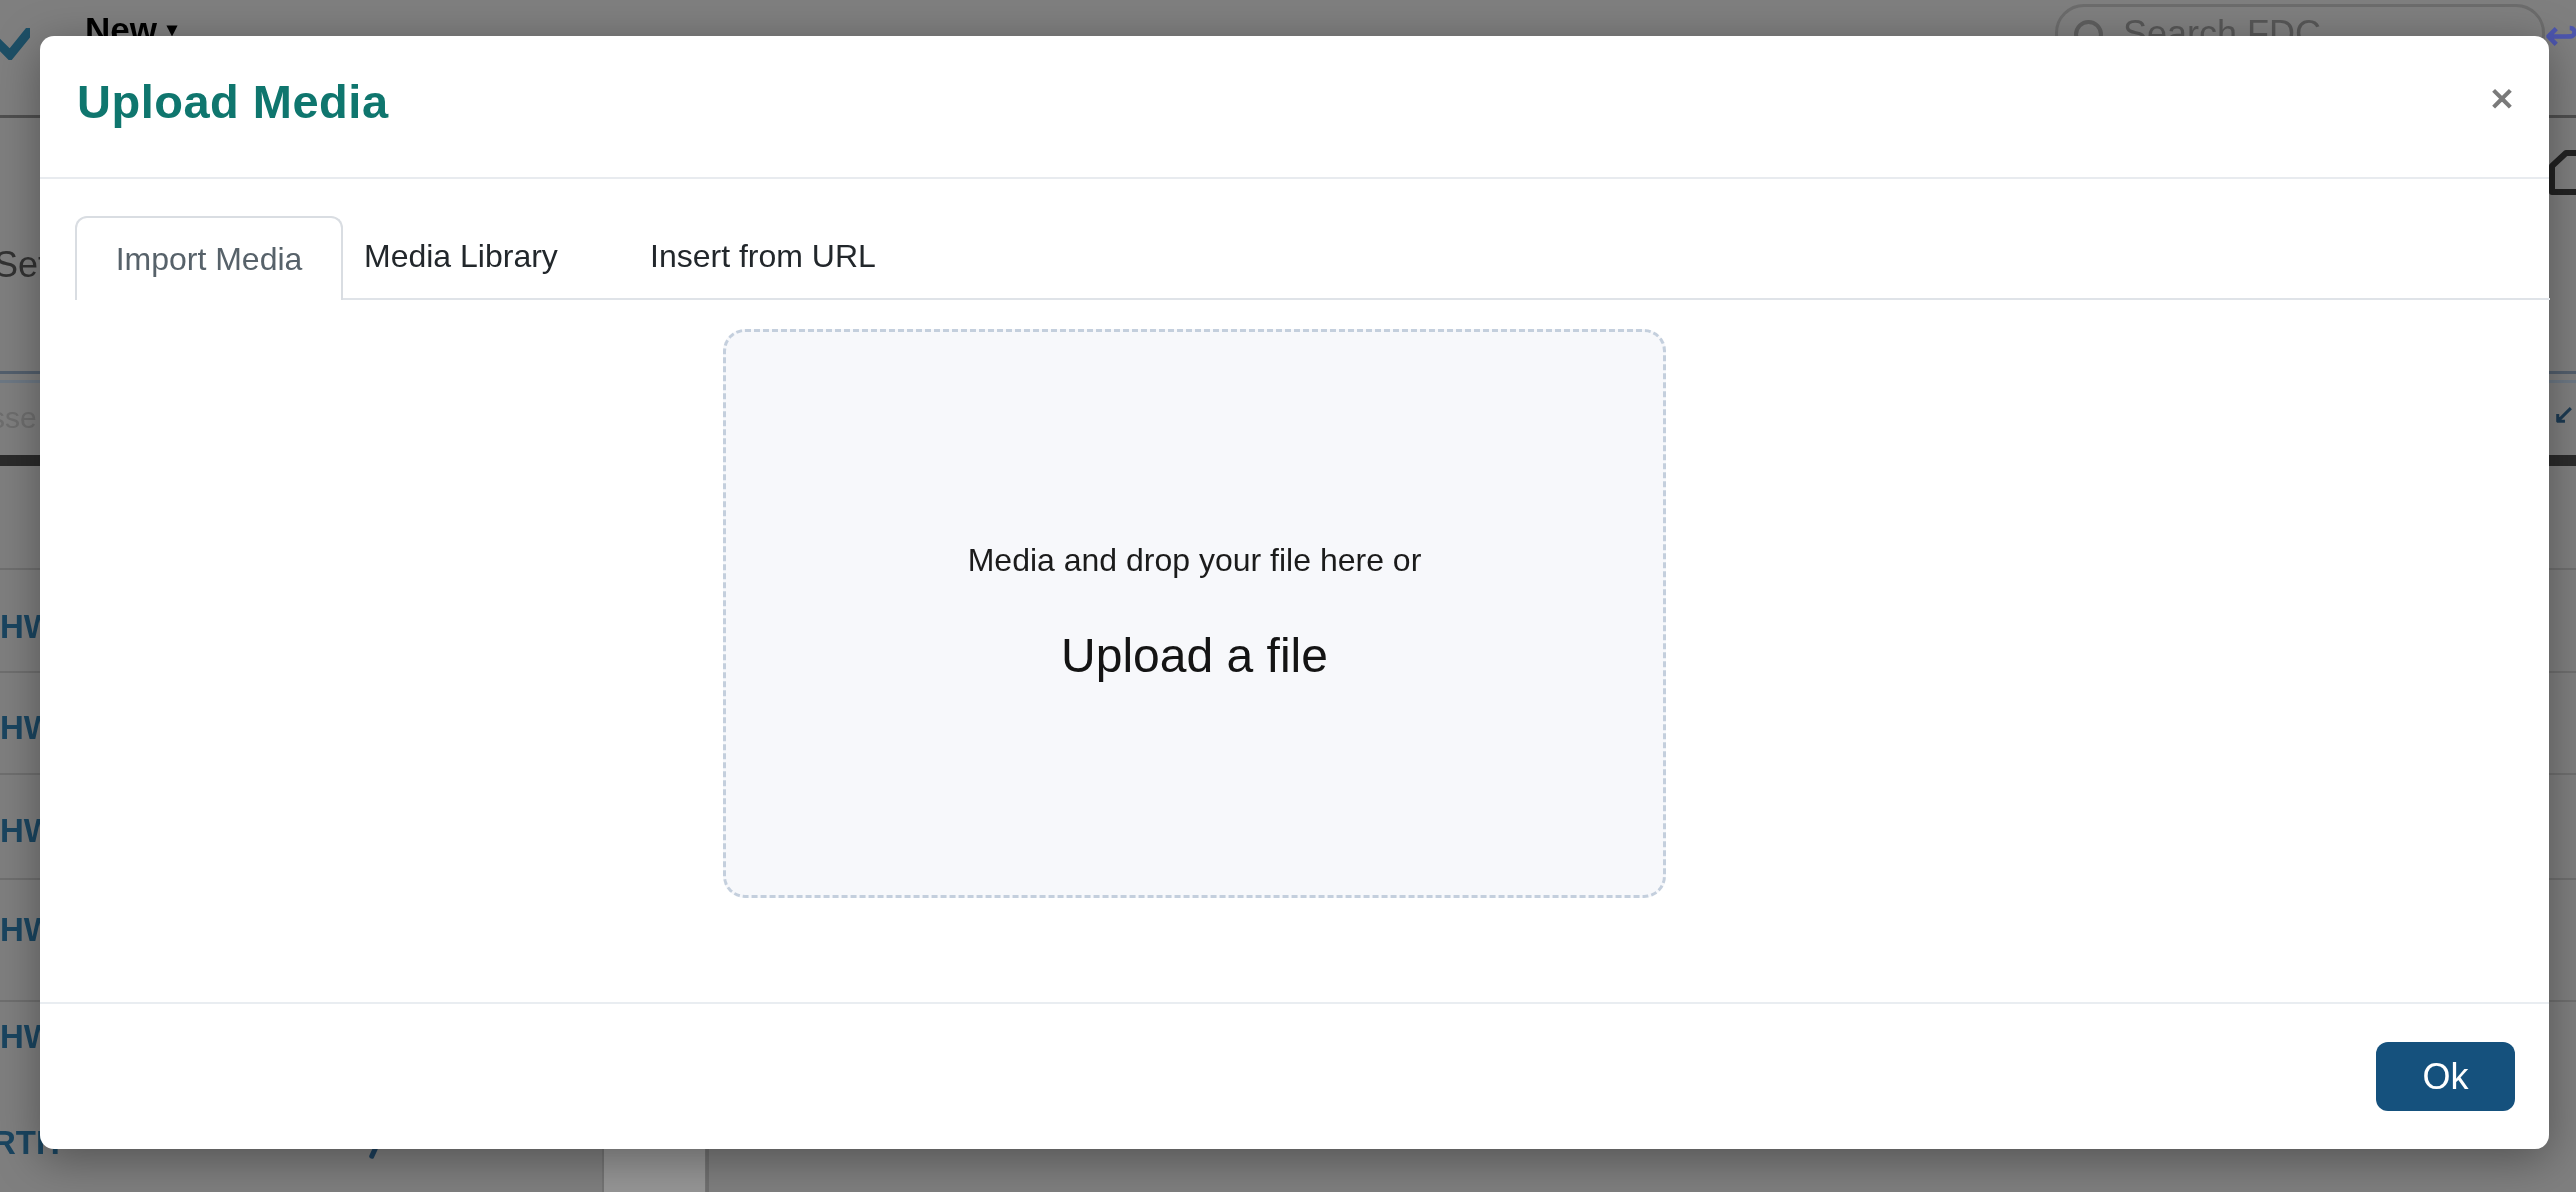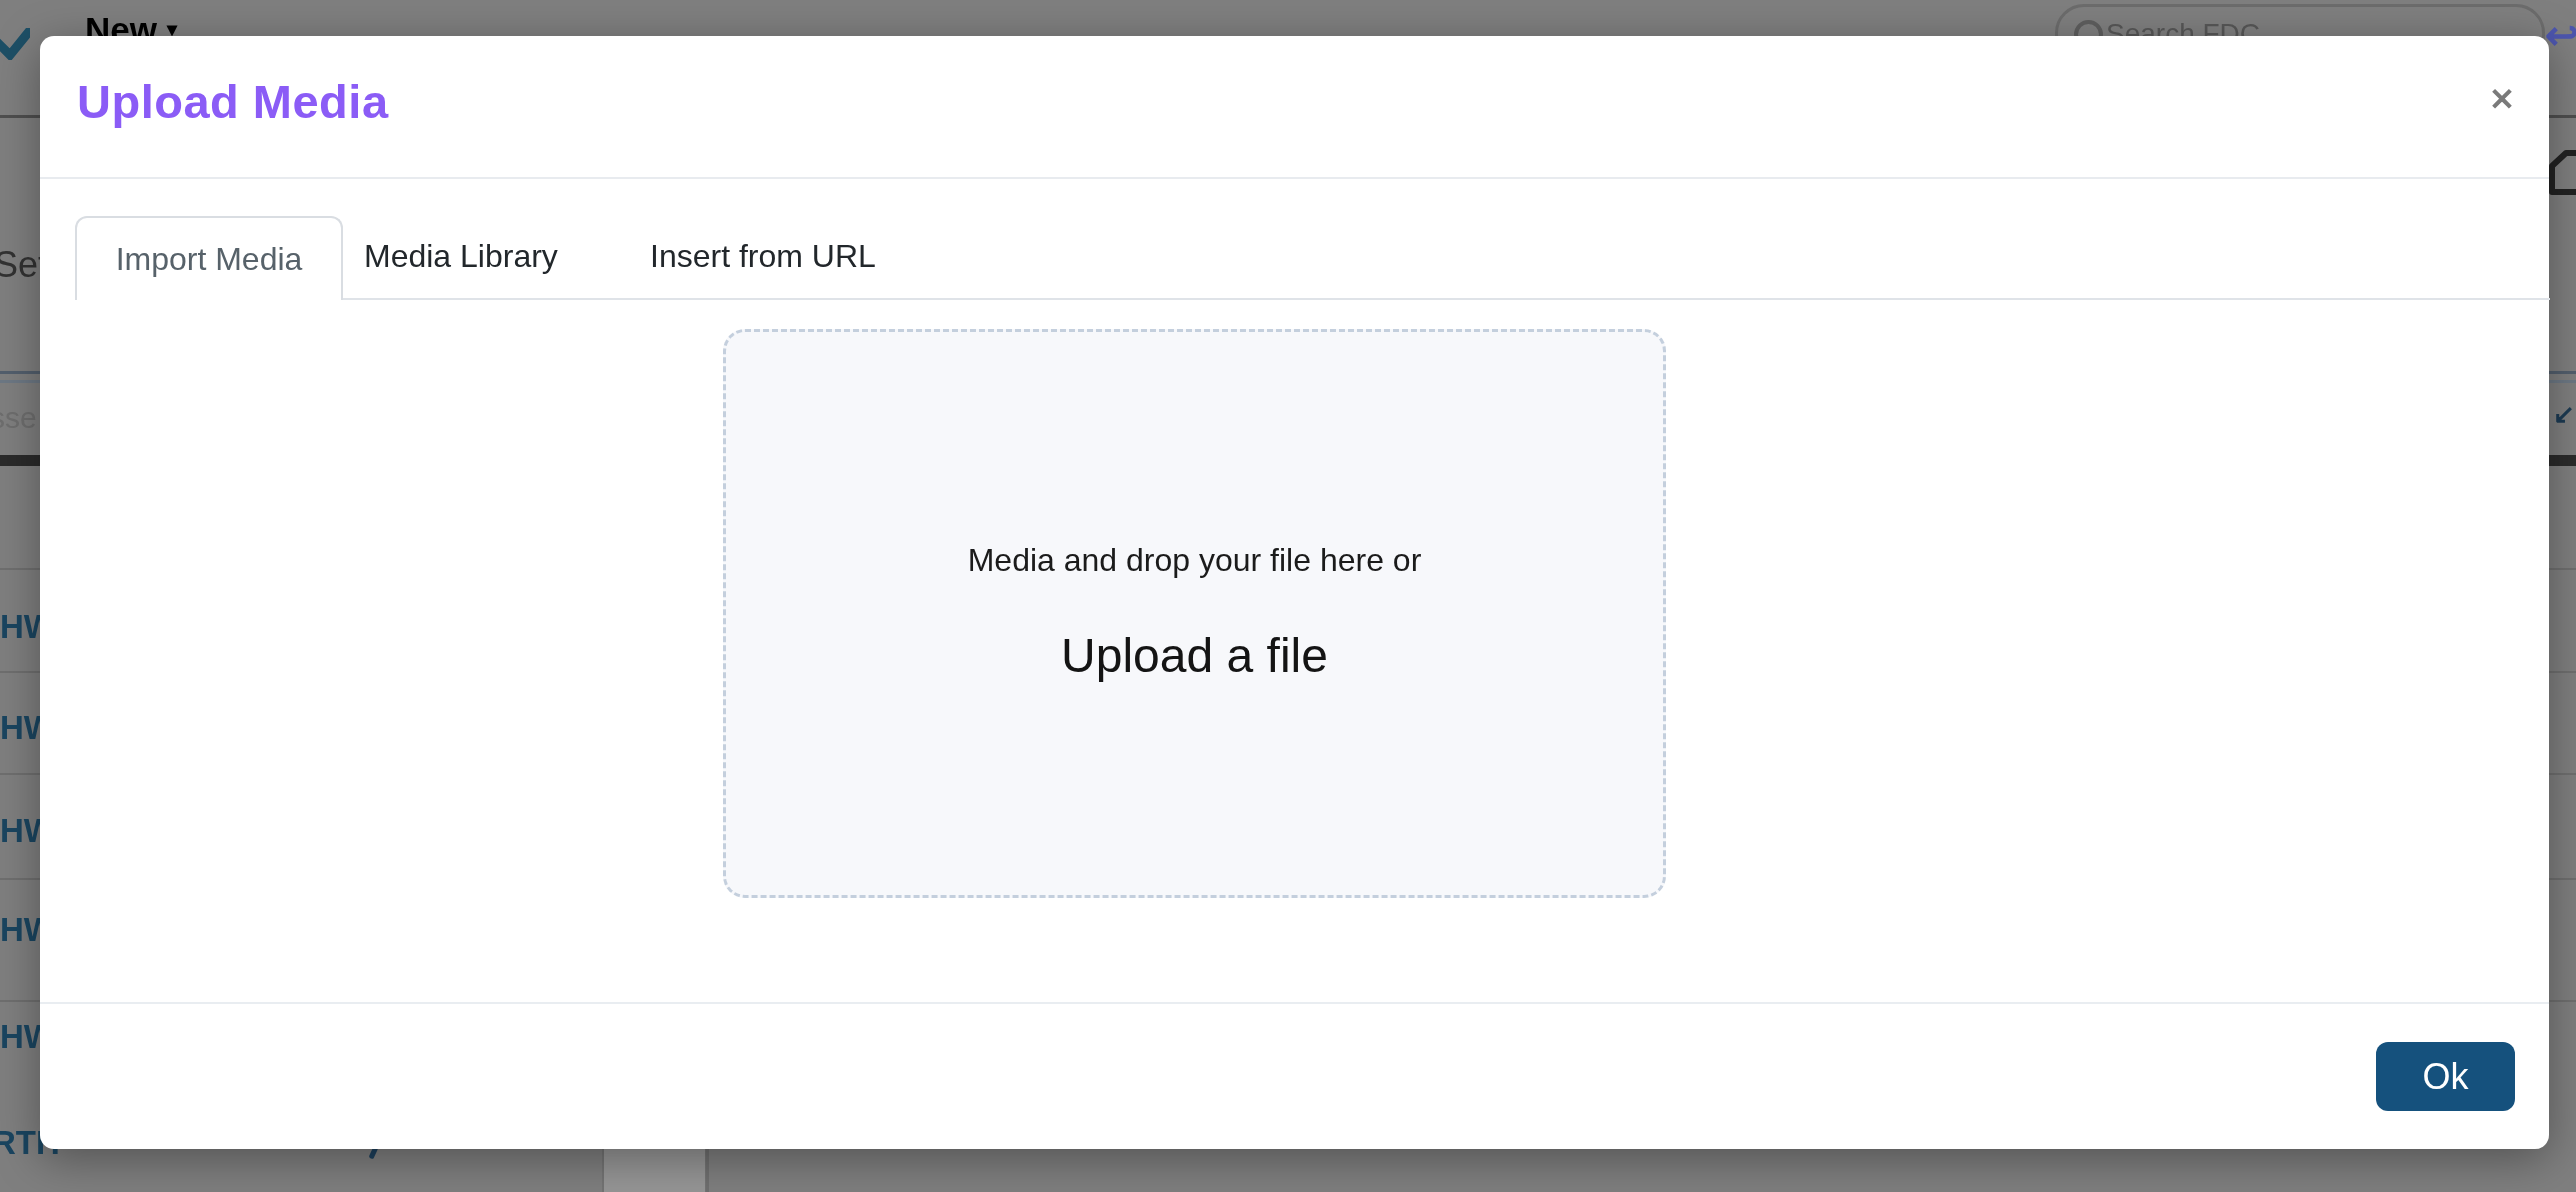--- a/index.html
+++ b/index.html
@@ -10,42 +10,42 @@
   }
   .abs{position:absolute;}
 
   
   #backdrop{position:absolute;inset:0;background:#7f7f7f;z-index:0;}
   .bg-new{left:85px;top:10px;font-size:35px;font-weight:700;color:#000000;white-space:nowrap;}
   .bg-new .caret{font-size:20px;vertical-align:6px;margin-left:10px;}
   .bg-header-line{left:0;top:115px;width:2576px;height:3px;background:#4f4f4f;}
   .bg-search{left:2055px;top:4px;width:484px;height:54px;border:3px solid #6c6c6c;border-radius:29px;display:flex;align-items:center;}
   .bg-search .mag{width:21px;height:21px;border:4px solid #5e5e5e;border-radius:50%;margin-left:16px;}
-  .bg-search input{background:transparent;border:none;outline:none;font-family:inherit;font-size:28px;color:#575757;margin-left:1px;width:377px;}
+  .bg-search input{background:transparent;border:none;outline:none;font-family:inherit;font-size:36px;color:#575757;margin-left:18px;width:377px;}
   .bg-search input::placeholder{color:#575757;opacity:1;}
   .bg-undo{left:2545px;top:12px;font-size:40px;font-weight:700;color:#4d56ae;}
   .bg-line-a{left:0;top:371px;width:2576px;height:3px;background:#535f6d;}
   .bg-line-b{left:0;top:380px;width:2576px;height:3px;background:#6d7884;}
   .bg-sett{left:-6px;top:244px;font-size:36px;color:#323232;white-space:nowrap;}
   .bg-sse{left:-10px;top:401px;font-size:30px;color:#6e6e6e;white-space:nowrap;}
   .bg-thick{left:0;top:455px;width:2576px;height:11px;background:#2b2b2b;}
   .bg-div{left:0;width:2576px;height:2px;background:#6f6f6f;}
   .bg-link{left:0;font-size:33px;font-weight:600;color:#1a4560;white-space:nowrap;}
   .bg-expand{left:2553px;top:399px;font-size:26px;font-weight:700;color:#1c3a52;}
   .bg-lightcol{left:602px;top:1149px;width:101px;height:44px;background:#969696;border-left:2px solid #747474;border-right:2px solid #747474;}
   .bg-vline{left:706px;top:1149px;width:3px;height:44px;background:#6f6f6f;}
   .bg-tinytext{left:371px;top:1146px;width:5px;height:13px;background:#1c3f5c;transform:rotate(25deg);border-radius:2px;}
 
   
   #modal{
     position:absolute;left:40px;top:36px;width:2509px;height:1113px;
     background:#ffffff;border-radius:14px;z-index:10;
     box-shadow:0 10px 45px rgba(0,0,0,.35);
   }
-  .m-title{left:37px;top:38px;font-size:47px;font-weight:800;color:#8b5cf6;letter-spacing:0.5px;}
+  .m-title{left:37px;top:38px;font-size:47px;font-weight:800;color:#0f766e;letter-spacing:0.5px;}
   .m-close{right:34px;top:48px;font-size:31px;font-weight:800;color:#7a7a7a;cursor:pointer;line-height:1;}
   .m-hdiv{left:0;top:141px;width:2509px;height:2px;background:#e8ebef;}
 
   .tab-border{left:303px;top:262px;width:2207px;height:2px;background:#dfe3e8;}
   .tab-active{
     left:35px;top:180px;width:268px;height:84px;background:#fff;
     border:2px solid #d9dde2;border-bottom:none;border-radius:12px 12px 0 0;
     display:flex;align-items:center;justify-content:center;
     font-size:32px;color:#57626a;cursor:pointer;box-sizing:border-box;
   }

